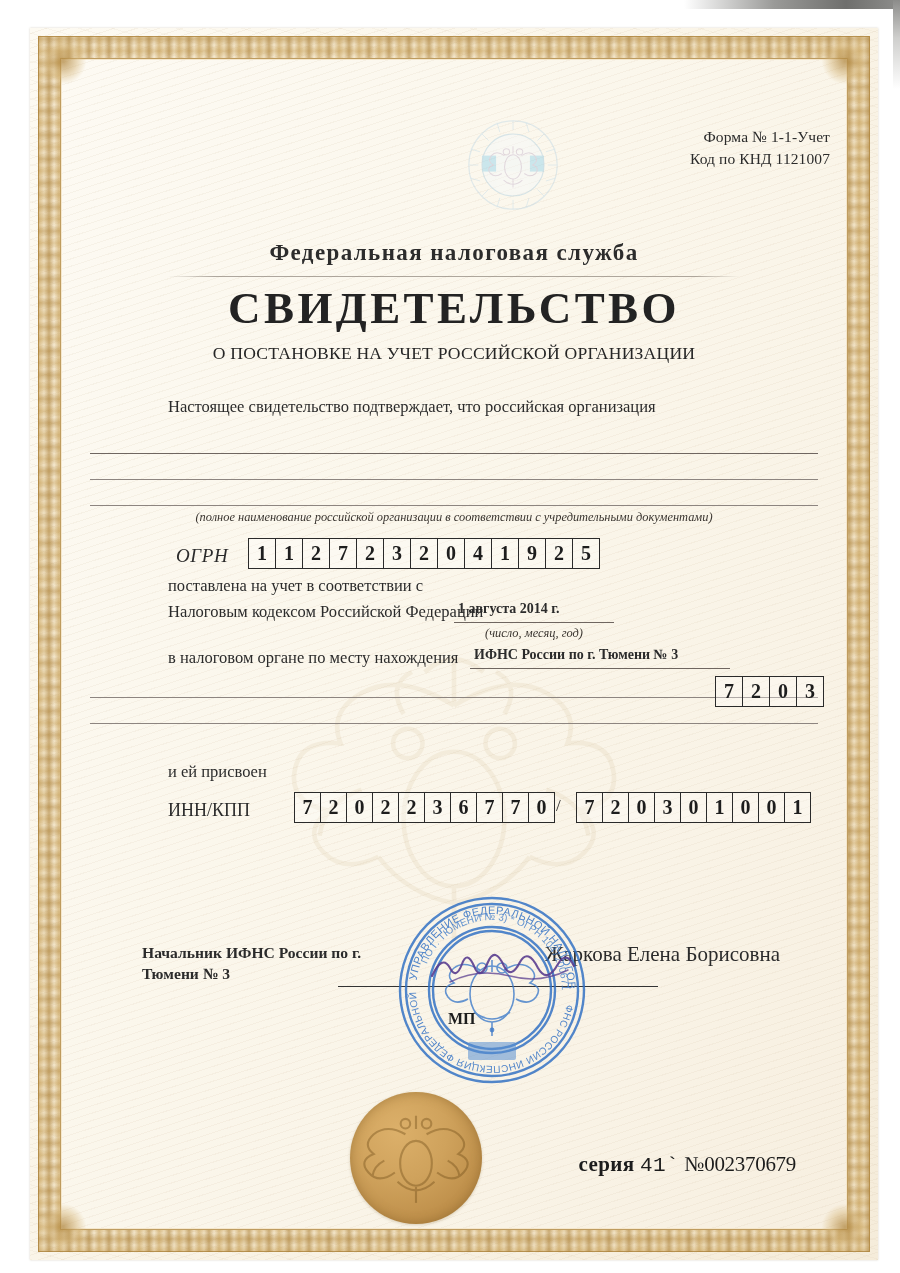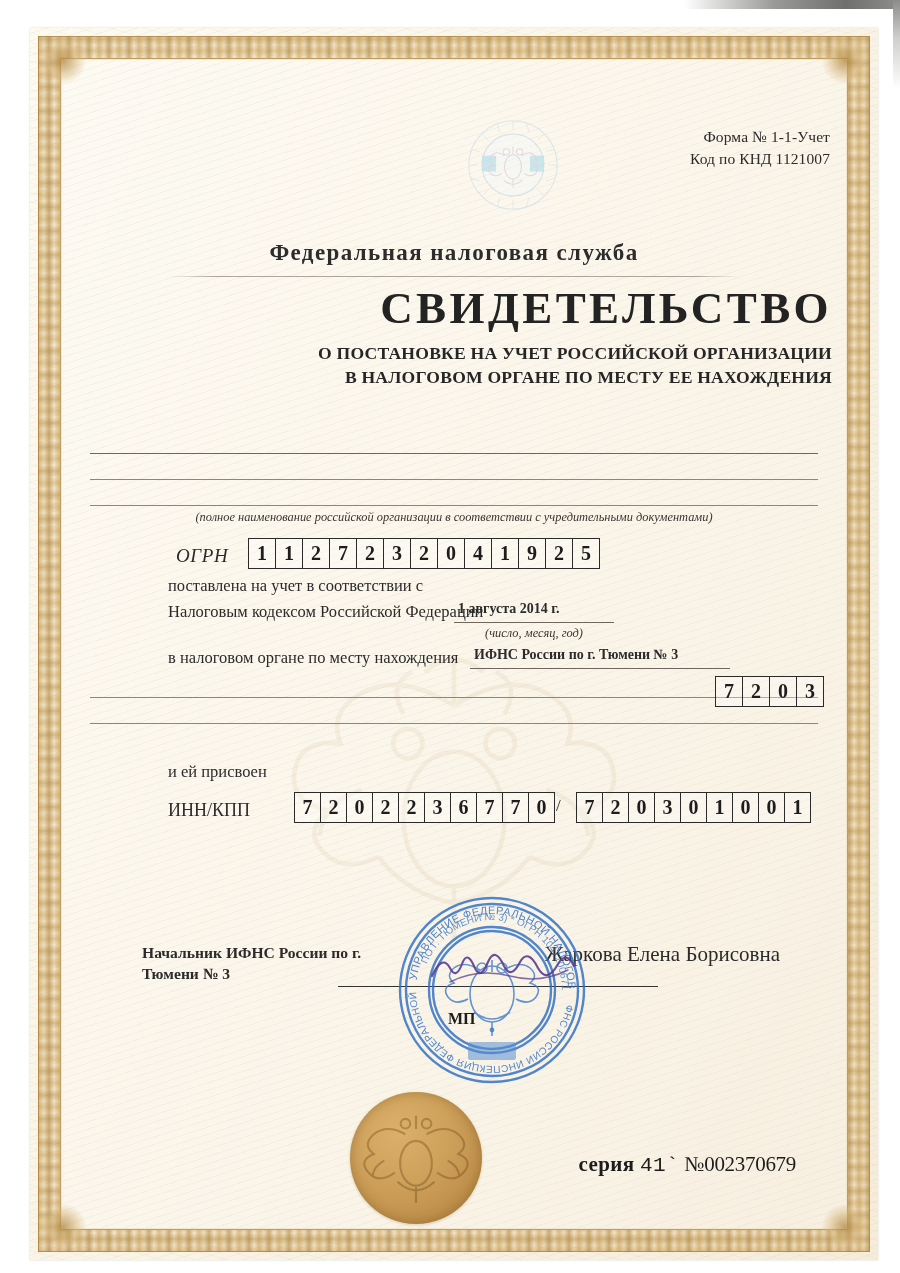--- a/index.html
+++ b/index.html
@@ -169,33 +169,33 @@
     background: linear-gradient(90deg,
       rgba(120,110,100,0) 0%,
       rgba(110,100,90,0.55) 8%,
       rgba(110,100,90,0.55) 92%,
       rgba(120,110,100,0) 100%);
   }
   .main-title {
     position: absolute;
     left: 0; right: 0;
     top: 212px;
-    text-align: right;
+    text-align: center;
     font-size: 45px;
     font-weight: bold;
     letter-spacing: 3.4px;
     color: #232323;
   }
   .subtitle {
     position: absolute;
     left: 0; right: 0;
     top: 272px;
-    text-align: right;
+    text-align: center;
     font-size: 17.6px;
-    font-weight: bold;
+    font-weight: normal;
     line-height: 1.35;
     letter-spacing: 0.2px;
     color: #262626;
   }
 
   
   .intro-line {
     position: absolute;
     left: 92px;
     top: 327px;
@@ -431,23 +431,23 @@
       <div class="form-code">
         <div>Форма № 1-1-Учет</div>
         <div>Код по КНД 1121007</div>
       </div>
 
       <div class="org-title">Федеральная налоговая служба</div>
       <div class="title-rule"></div>
       <div class="main-title">СВИДЕТЕЛЬСТВО</div>
       <div class="subtitle">
         <div>О ПОСТАНОВКЕ НА УЧЕТ РОССИЙСКОЙ ОРГАНИЗАЦИИ</div>
-        <div>В НАЛОГОВОМ ОРГАНЕ  ПО МЕСТУ ЕЕ НАХОЖДЕНИЯ</div>
-      </div>
-
+      </div>
+
+      <div class="intro-line">Настоящее свидетельство подтверждает, что российская организация</div>
 
       <div class="rule" style="left:14px; right:14px; top:383px;"></div>
       <div class="rule soft" style="left:14px; right:14px; top:409px;"></div>
       <div class="rule soft" style="left:14px; right:14px; top:435px;"></div>
       <div class="caption" style="left:14px; right:14px; top:440px;">(полное наименование российской организации в соответствии с учредительными документами)</div>
 
       <div class="label-ogrn">ОГРН</div>
       <div class="digit-row" id="ogrn-boxes" style="left:172px; top:468px;">
           <div class="cell" style="width: 26px;">1</div>
           <div class="cell" style="width: 26px;">1</div>

